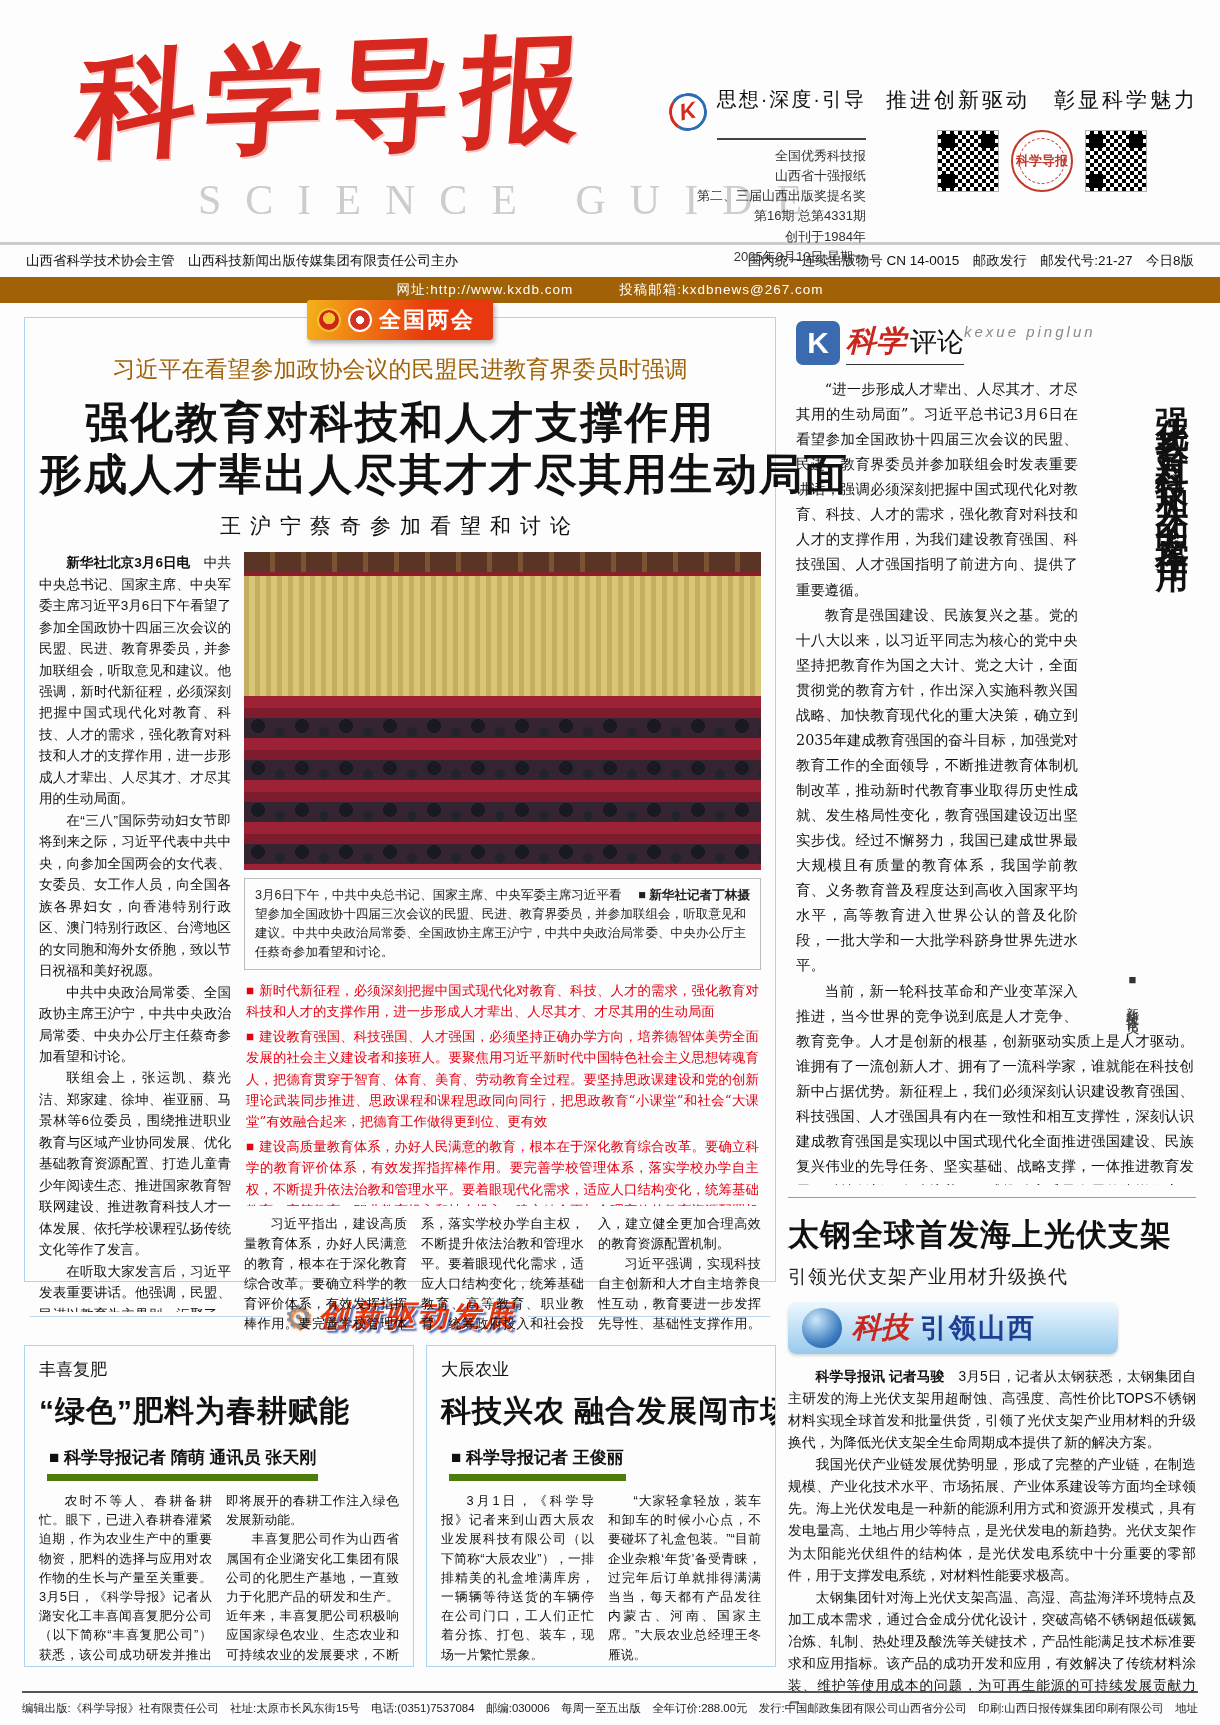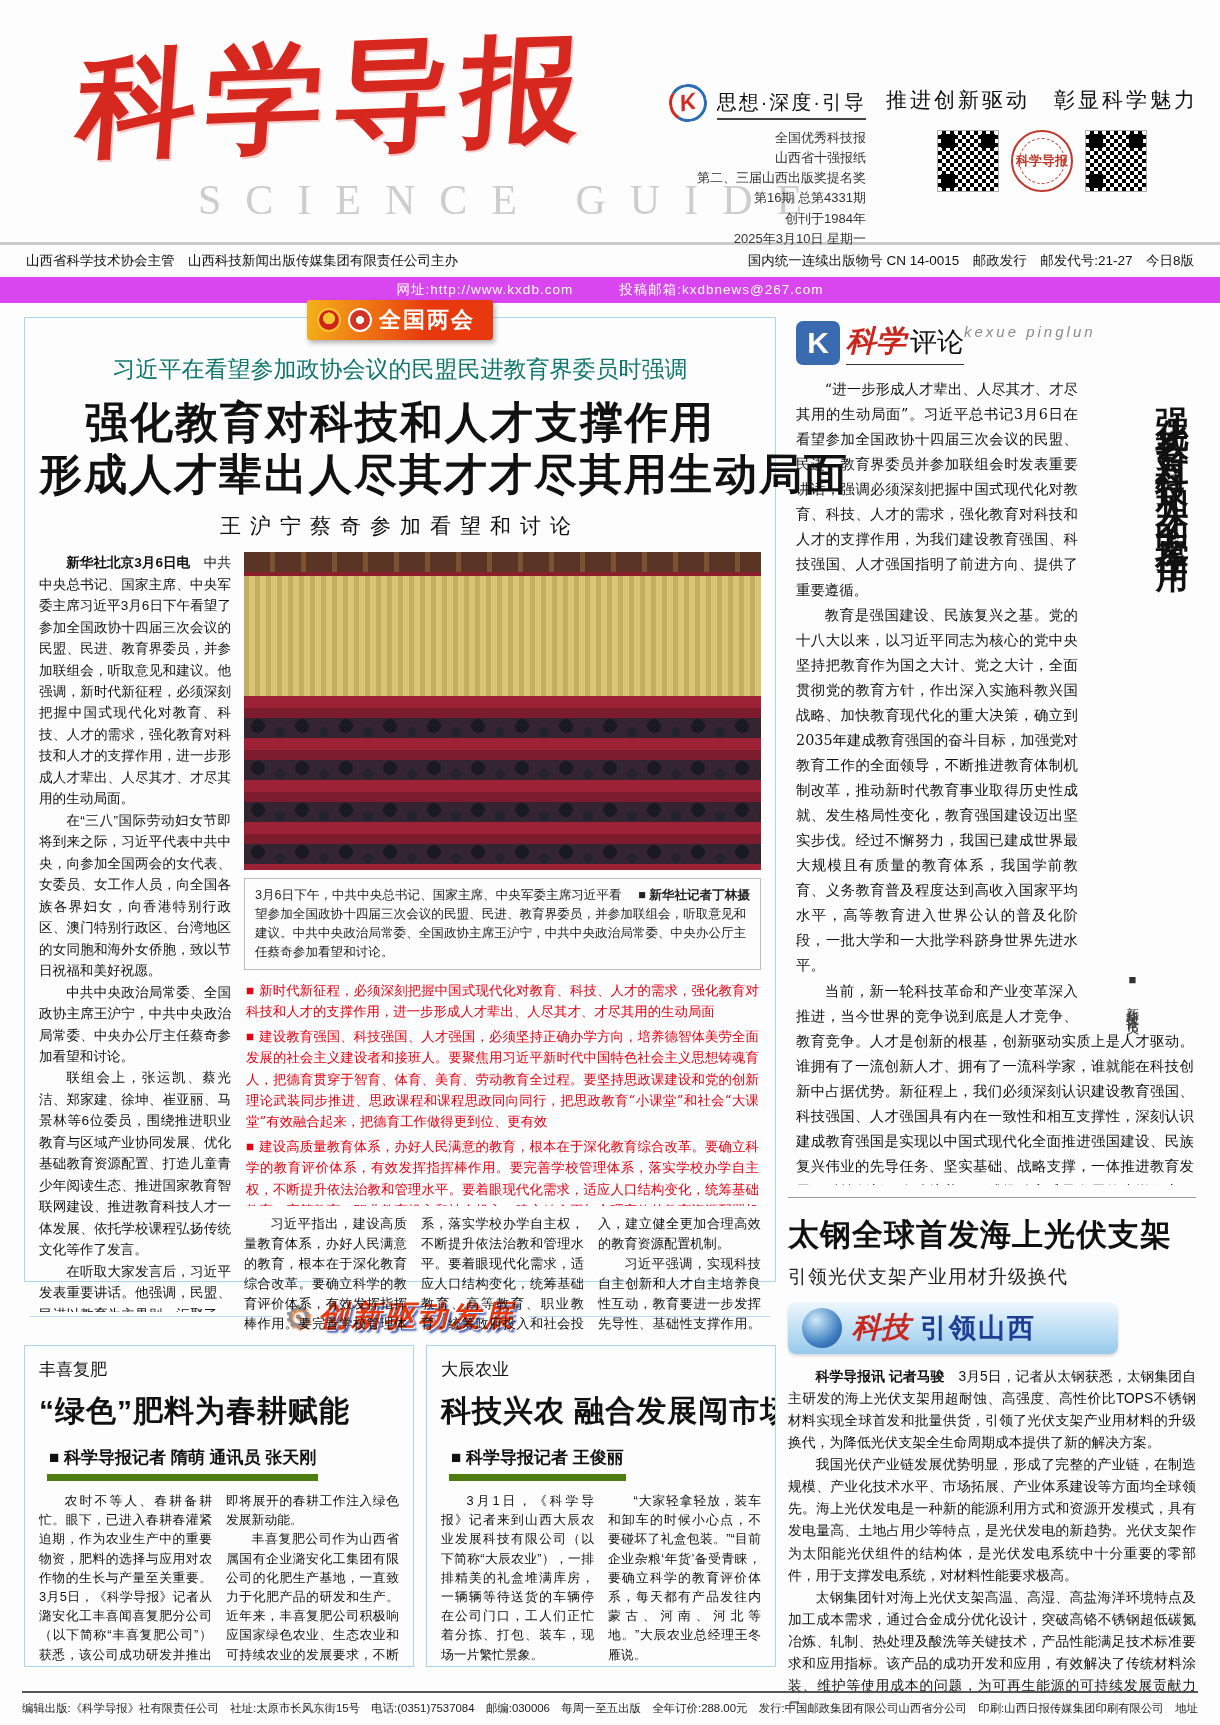--- a/index.html
+++ b/index.html
@@ -29,21 +29,21 @@
   .masthead-right { position:absolute; right:22px; top:84px; width:585px; display:flex; gap:20px; }
   .mr-left { width:295px; text-align:right; font-size:13px; color:#333; line-height:1.55; }
   .slogan-row { display:flex; justify-content:flex-end; align-items:center; gap:10px; margin-bottom:6px; }
   .brand-logo {
     width:38px; height:38px; border-radius:50%;
     border:3px solid #2e6db4; border-left-color:#d42a20;
     color:#d42a20; font-weight:900; font-style:italic; font-size:23px;
     display:flex; align-items:center; justify-content:center;
     transform:rotate(-12deg); background:#fff; flex:0 0 auto;
   }
-  .slogan { font-size:20px; color:#111; border-bottom:2px solid #444; padding-bottom:0; letter-spacing:2px; }
+  .slogan { font-size:20px; color:#111; border-bottom:2px solid #444; padding-bottom:23px; letter-spacing:2px; }
   .mr-right { flex:1; text-align:center; }
   .motto { font-size:21px; color:#111; letter-spacing:3px; margin:2px 0 16px; white-space:nowrap; }
   .qr-row { display:flex; gap:12px; justify-content:center; align-items:center; }
   .qr {
     width:62px; height:62px; border:1px solid #aaa; background-color:#fff;
     background-image:
       linear-gradient(#000,#000), linear-gradient(#000,#000), linear-gradient(#000,#000),
       conic-gradient(#000 25%, #fff 0 50%, #000 0 75%, #fff 0);
     background-size:14px 14px, 14px 14px, 14px 14px, 8px 8px;
     background-position: 3px 3px, calc(100% - 3px) 3px, 3px calc(100% - 3px), 0 0;
@@ -54,21 +54,21 @@
     display:flex; align-items:center; justify-content:center; position:relative;
   }
   .stamp::before { content:""; position:absolute; inset:6px; border-radius:50%; border:1px dashed #c0392b; }
   .stamp-txt { color:#c0392b; font-size:13px; font-weight:bold; line-height:1.1; text-align:center; }
 
   .rule { height:3px; background:#cccccc; }
 
   
   .infobar { display:flex; justify-content:space-between; align-items:center; padding:7px 26px; font-size:13.5px; color:#111; }
   .urlbar {
-    background:#d946ef; color:#fff; font-size:13.5px;
+    background:#a16207; color:#fff; font-size:13.5px;
     display:flex; justify-content:center; gap:46px; padding:4px 0; letter-spacing:1px;
   }
 
   
   .content { display:flex; gap:12px; padding:14px 24px 0; }
   .col-left { width:752px; flex:0 0 auto; }
   .col-right { flex:1; min-width:0; }
 
   
   .main-story { border:1px solid #abd4ee; position:relative; padding:28px 14px 8px; height:965px; }
@@ -76,21 +76,21 @@
     position:absolute; top:-18px; left:50%; transform:translateX(-50%);
     background:linear-gradient(100deg,#f5b21a,#e8380d 65%);
     color:#fff; font-weight:900; font-size:22px; letter-spacing:2px;
     padding:5px 18px 5px 10px; border-radius:3px;
     display:flex; align-items:center; gap:7px;
     box-shadow:2px 3px 5px rgba(0,0,0,.3); white-space:nowrap;text-align:center;
   }
   .emblem { width:24px; height:24px; border-radius:50%; flex:0 0 auto; }
   .emblem.nat { background:radial-gradient(circle at 50% 42%, #f6c431 38%, #cf2518 40%); border:2px solid #f6c431; }
   .emblem.cppcc { background:radial-gradient(circle at 50% 50%, #fff 28%, #d43324 30%); border:2px solid #fff; }
-  .kicker { text-align:center; font-size:23px; margin:8px 0 12px; color:#0f766e; }
+  .kicker { text-align:center; font-size:23px; margin:8px 0 12px; color:#a16207; }
   .headline { text-align:center; font-weight:900; font-size:43px; line-height:1.2; letter-spacing:2px; margin:0; white-space:nowrap; }
   .deck { text-align:center; font-size:21px; letter-spacing:9px; margin:12px 0 12px; }
   .story-body { display:flex; gap:13px; }
   .story-left { width:192px; flex:0 0 auto; font-size:13.6px; line-height:1.58; text-align:justify; height:760px; overflow:hidden; }
   .story-left p { margin:0; text-indent:2em; }
   .lead { font-weight:bold; }
   .story-main { flex:1; min-width:0; display:flex; flex-direction:column; gap:8px; }
 
   .photo { height:318px; position:relative; overflow:hidden; display:flex; flex-direction:column; }
   .photo-beam { height:24px; background:repeating-linear-gradient(90deg,#5a3424 0 26px,#7c5233 26px 31px); border-bottom:4px solid #8c1f2c; flex:0 0 auto; }
@@ -294,21 +294,21 @@
 
           </div>
         </section>
 
         <section class="box agri">
           <div class="kick">大辰农业</div>
           <h3>科技兴农 融合发展闯市场</h3>
           <div class="byline">■ 科学导报记者 王俊丽</div>
           <div class="cols">
             <p>3月1日，《科学导报》记者来到山西大辰农业发展科技有限公司（以下简称“大辰农业”），一排排精美的礼盒堆满库房，一辆辆等待送货的车辆停在公司门口，工人们正忙着分拣、打包、装车，现场一片繁忙景象。</p>
-            <p>“大家轻拿轻放，装车和卸车的时候小心点，不要碰坏了礼盒包装。”“目前企业杂粮‘年货’备受青睐，要确立科学的教育评价体系，每天都有产品发往内蒙古、河南、河北等地。”大辰农业总经理王冬雁说。</p>
+            <p>“大家轻拿轻放，装车和卸车的时候小心点，不要碰坏了礼盒包装。”“目前企业杂粮‘年货’备受青睐，过完年后订单就排得满满当当，每天都有产品发往内蒙古、河南、国家主席。”大辰农业总经理王冬雁说。</p>
 
           </div>
         </section>
       </div>
     </div>
 
     <div class="col-right">
 
       <section class="commentary">
         <div class="cmt-logo">

